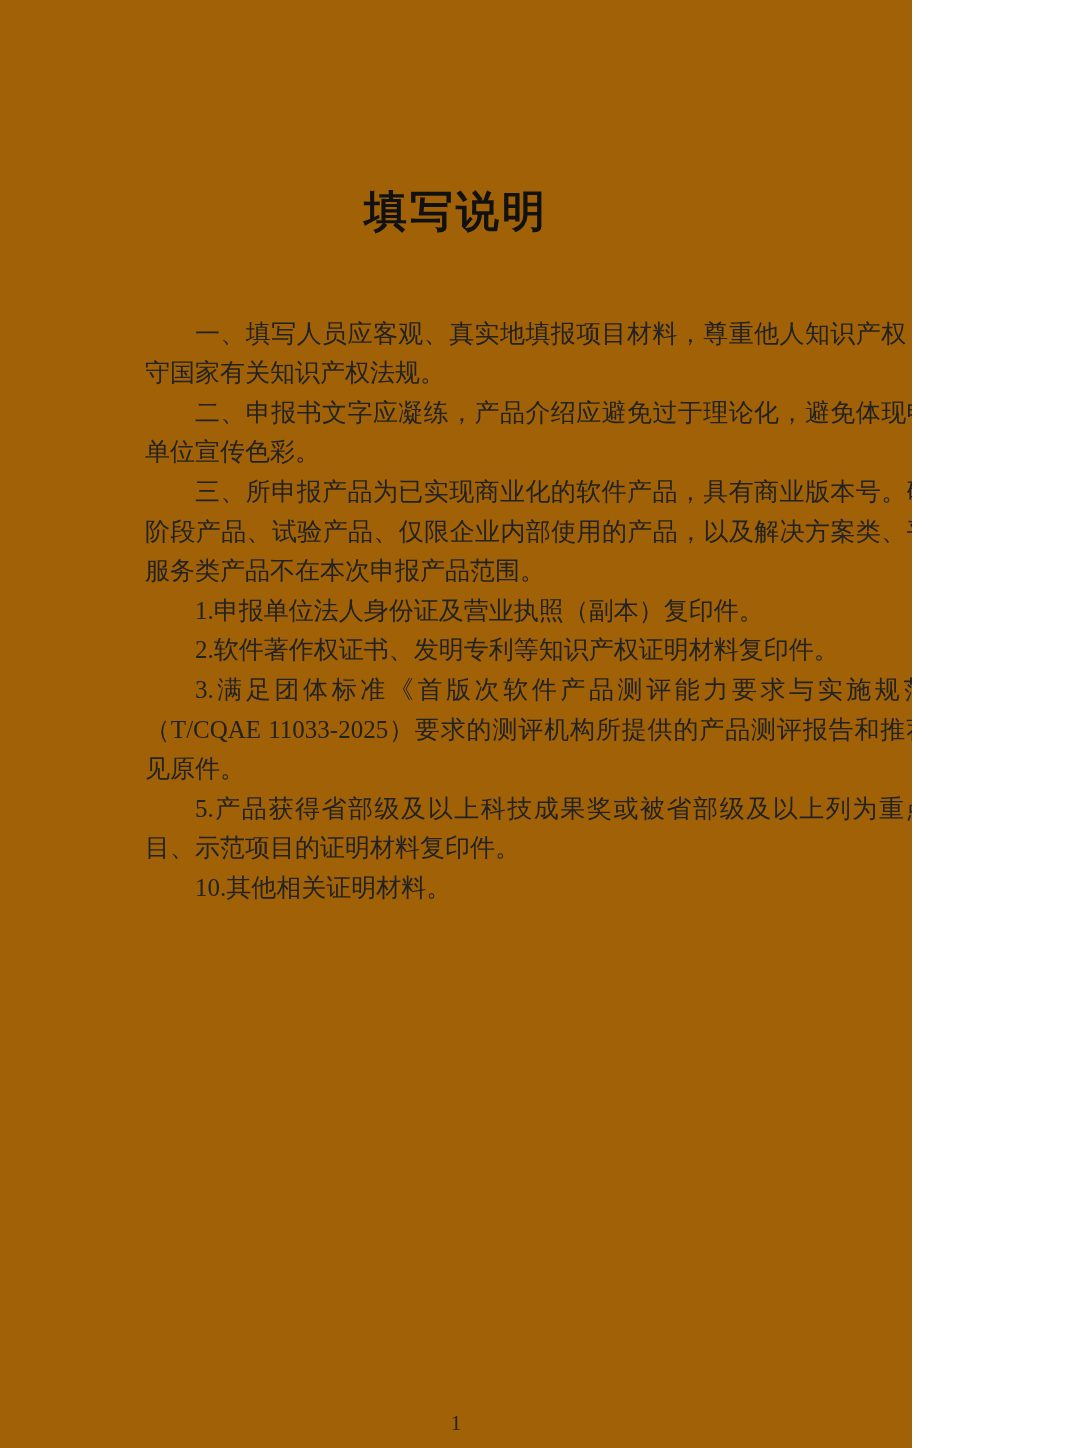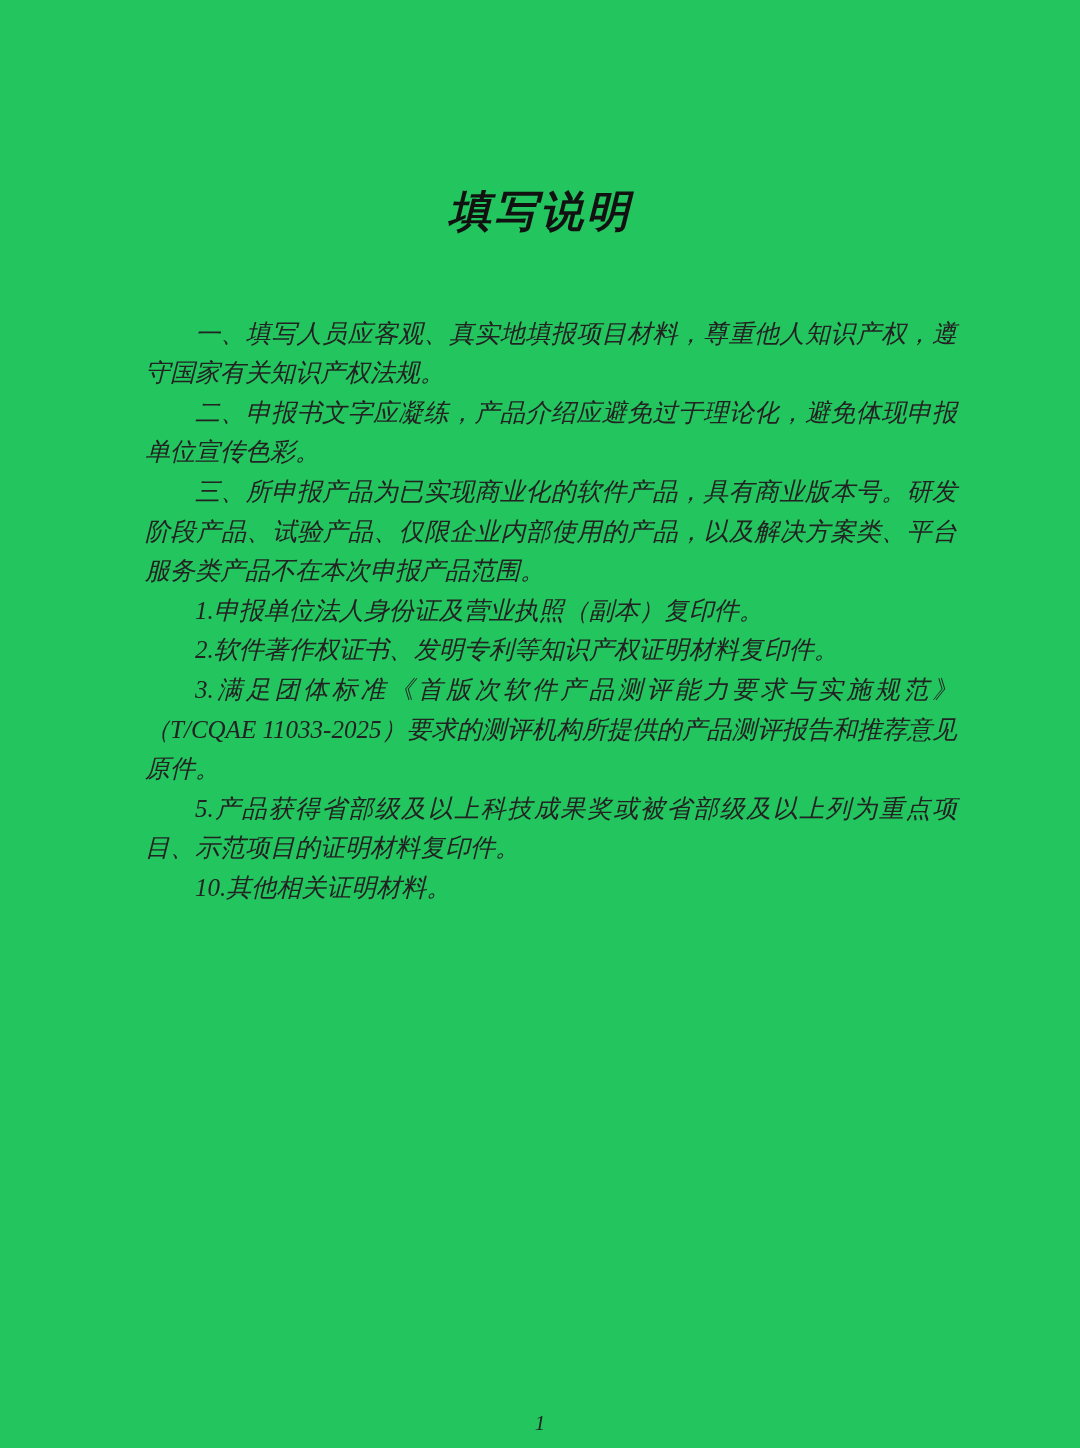--- a/index.html
+++ b/index.html
@@ -2,28 +2,27 @@
 <html><head>
 <meta charset="utf-8">
 <style>
   html, body {
     margin: 0;
     padding: 0;
     background: #ffffff;
   }
   .page {
     position: relative;
-    width: 1080px;
+    width: 912px;
     height: 1448px;
-    background: #22c55e;
+    background: #a16207;
     box-sizing: border-box;
     overflow: hidden;
     font-family: "Liberation Serif", "DejaVu Serif", serif;
     color: #222222;
-    font-style: italic;
   }
   .doc-title {
     margin: 0;
     padding-top: 186px;
     text-align: center;
     font-family: "Liberation Sans", "DejaVu Sans", sans-serif;
     font-weight: bold;
     font-size: 43px;
     line-height: 1.2;
     letter-spacing: 3px;

